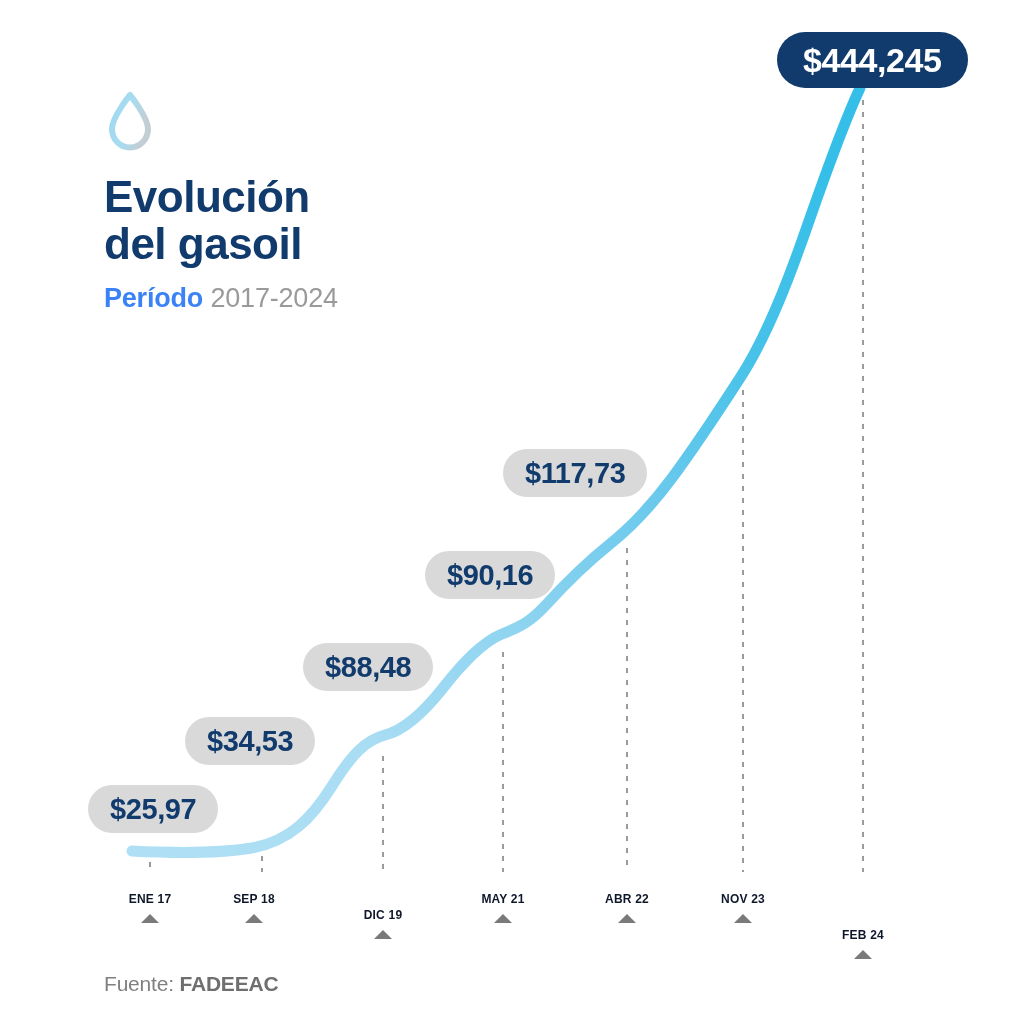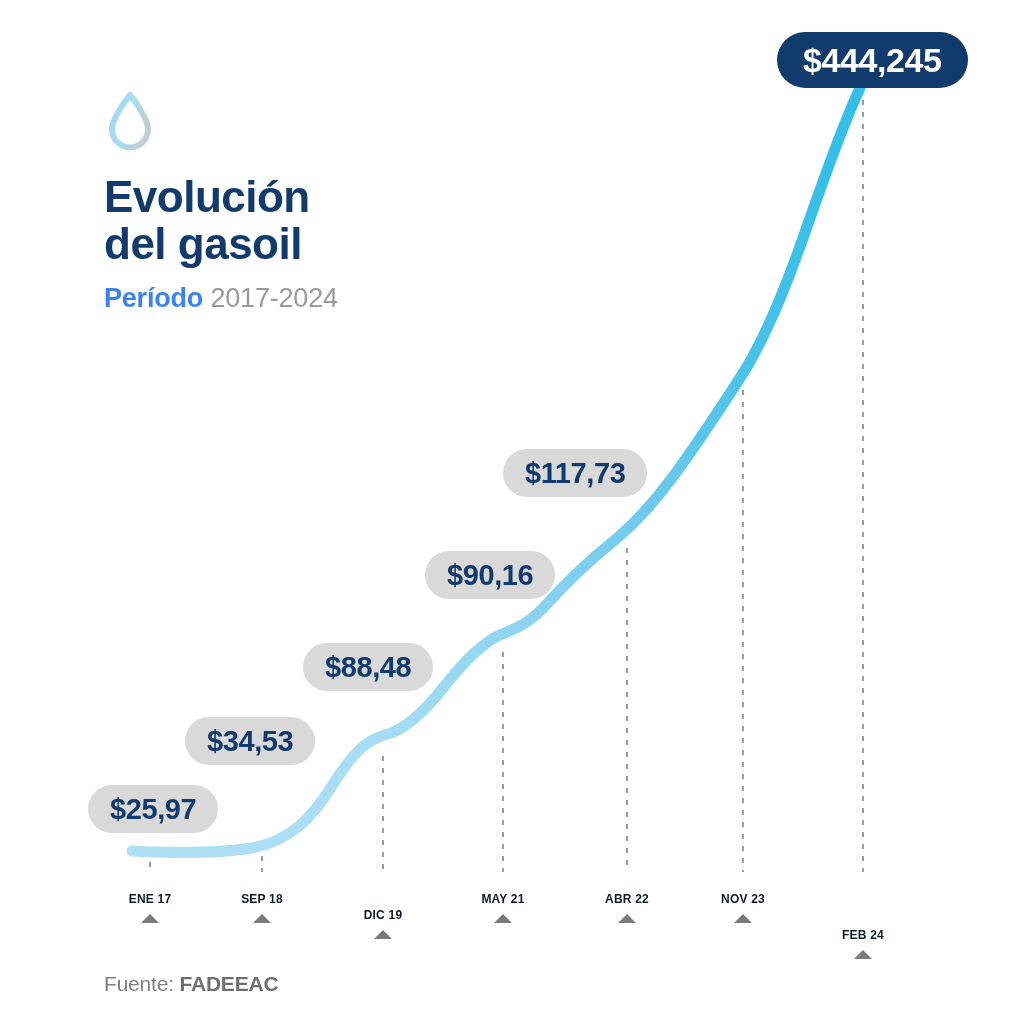--- a/index.html
+++ b/index.html
@@ -174,21 +174,21 @@
     <div class="pill light" style="left:185px; top:717px;">$34,53</div>
     <div class="pill light" style="left:303px; top:643px;">$88,48</div>
     <div class="pill light" style="left:425px; top:551px;">$90,16</div>
     <div class="pill light" style="left:503px; top:449px;">$117,73</div>
     <div class="pill dark" style="left:777px; top:32px;">$444,245</div>
 
     <div class="tick" style="left:150px; top:892px;">
       <div class="tick-label">ENE 17</div>
       <div class="tick-arrow"></div>
     </div>
-    <div class="tick" style="left:262px; top:892px;">
+    <div class="tick" style="left:254px; top:892px;">
       <div class="tick-label">SEP 18</div>
       <div class="tick-arrow"></div>
     </div>
     <div class="tick" style="left:383px; top:884px;margin-top:24px;">
       <div class="tick-label">DIC 19</div>
       <div class="tick-arrow"></div>
     </div>
     <div class="tick" style="left:503px; top:892px;">
       <div class="tick-label">MAY 21</div>
       <div class="tick-arrow"></div>

